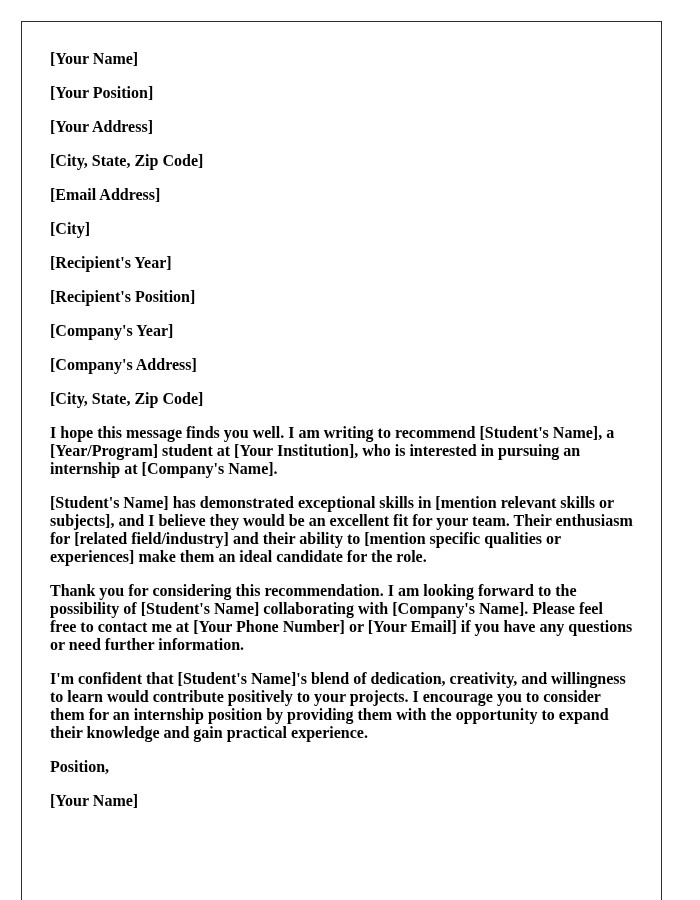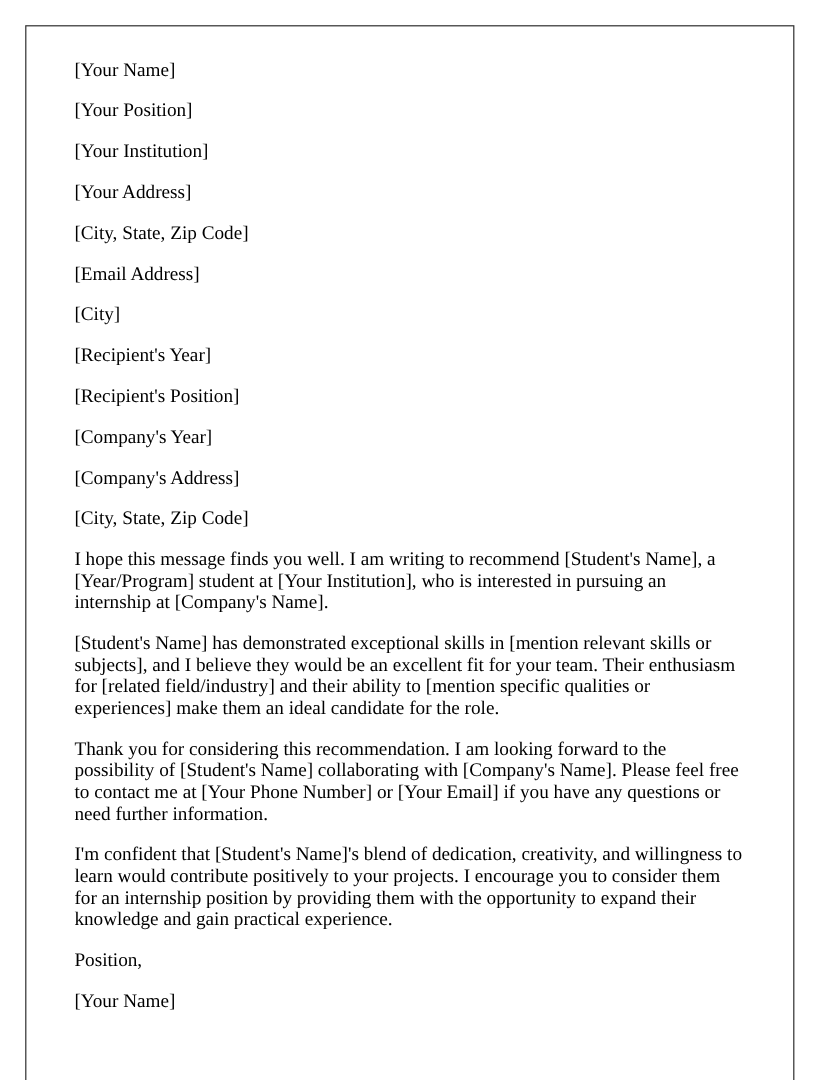--- a/index.html
+++ b/index.html
@@ -18,31 +18,31 @@
     width: 641px;
     height: 930px; 
     border: 1px solid var(--border, #2e2e2e);
     background: var(--bg, #ffffff);
     padding: 12px 28px 20px 28px;
     font-family: "Liberation Serif", "DejaVu Serif", serif;
     font-size: 16px;
     color: var(--text, #000000);
   }
   .letter-box p {
-    margin: 16px 12px;
+    margin: 16px 0;
     line-height: normal;
+    font-weight: bold;
   }
 </style>
 </head>
 <body>
 
 <div class="letter-box">
   <p>[Your Name]</p>
   <p>[Your Position]</p>
-  <p>[Your Institution]</p>
   <p>[Your Address]</p>
   <p>[City, State, Zip Code]</p>
   <p>[Email Address]</p>
   <p>[City]</p>
 
   <p>[Recipient's Year]</p>
   <p>[Recipient's Position]</p>
   <p>[Company's Year]</p>
   <p>[Company's Address]</p>
   <p>[City, State, Zip Code]</p>

